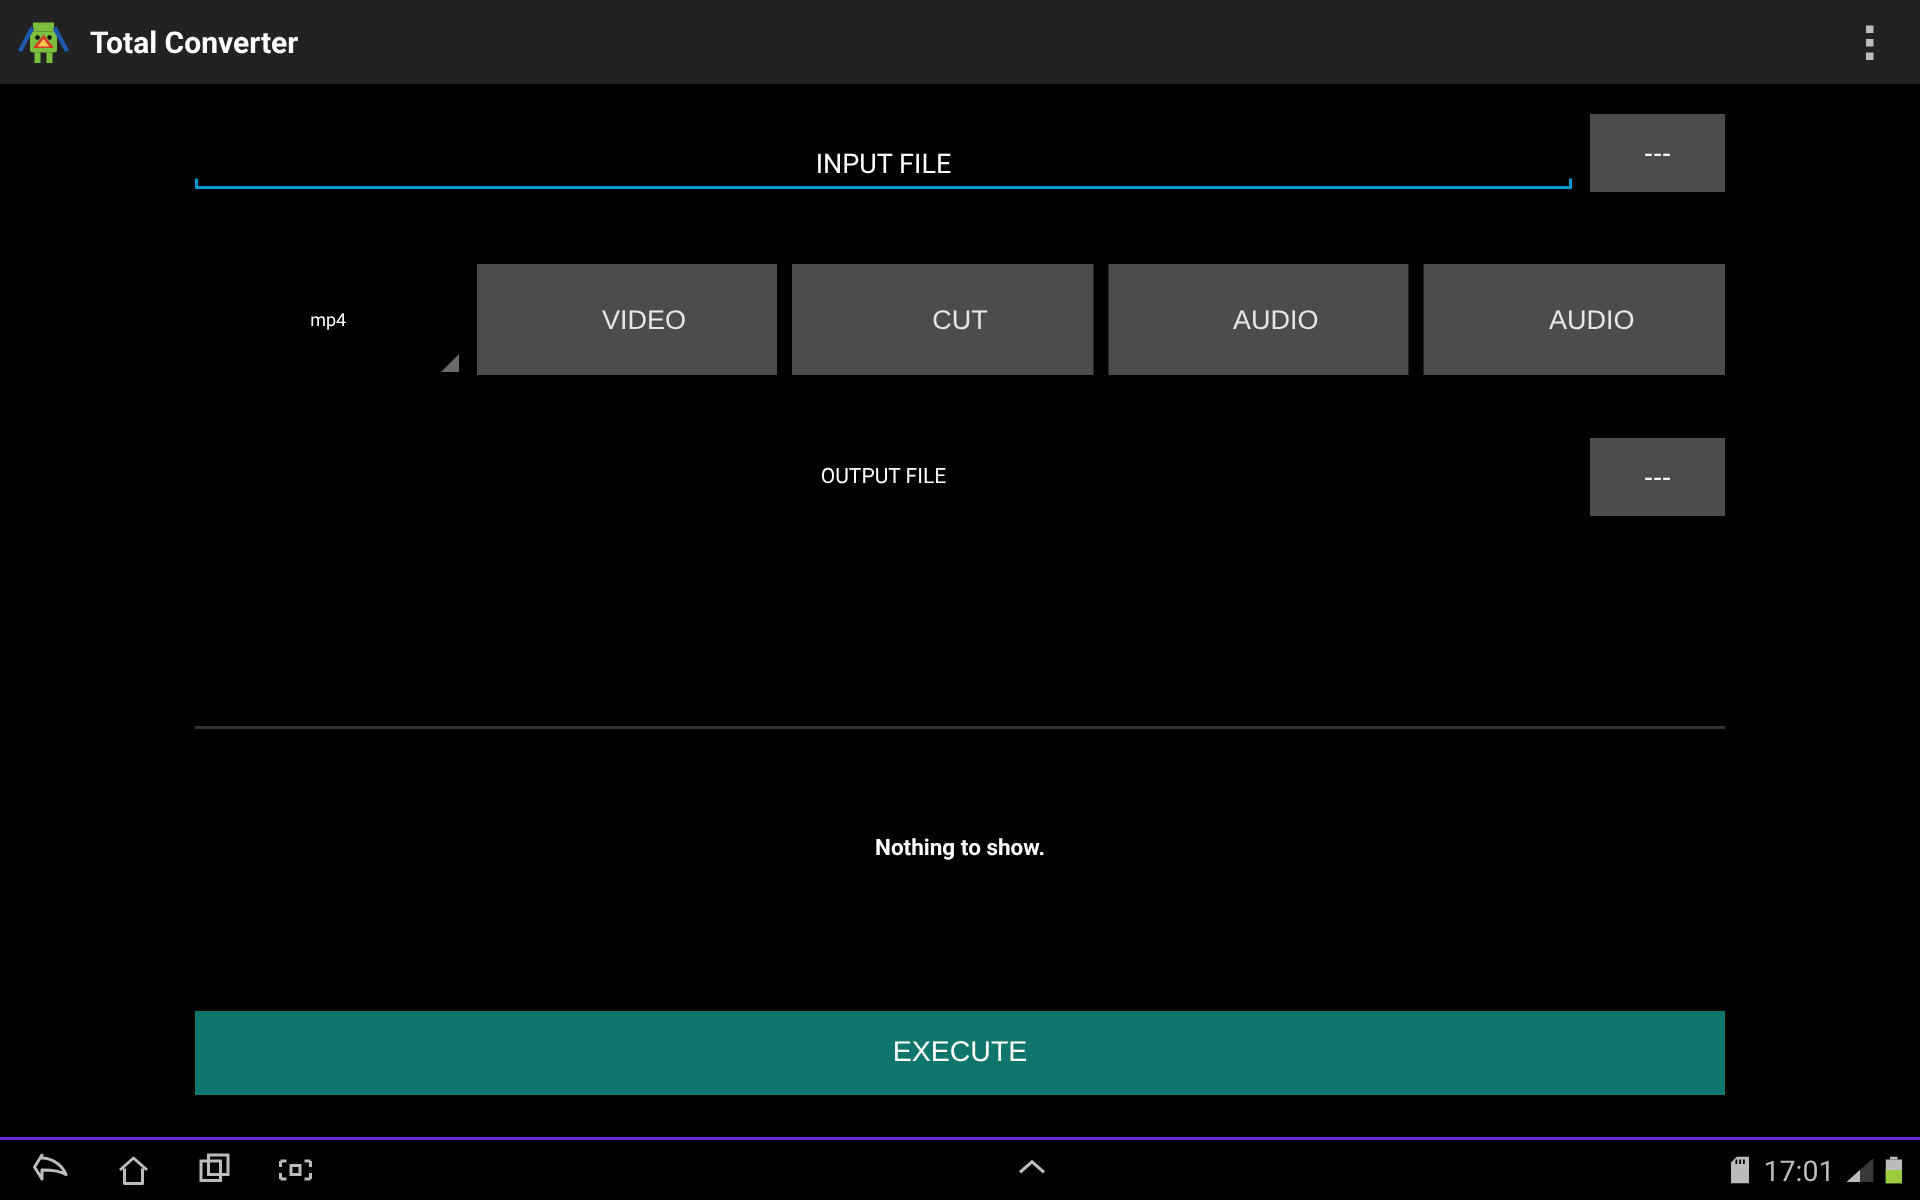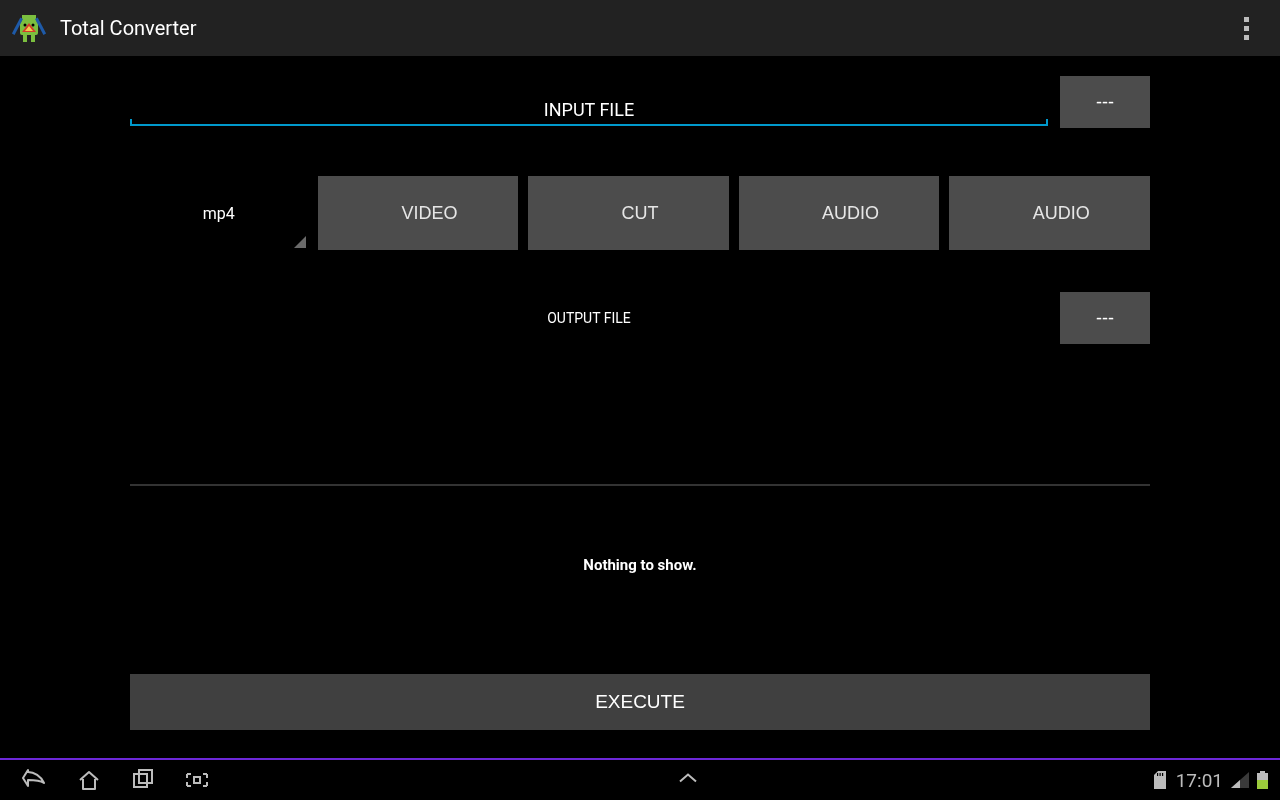--- a/index.html
+++ b/index.html
@@ -11,21 +11,21 @@
     background: #222222;
     display: flex;
     align-items: center;
     padding: 0 12px;
   }
   .app-icon {
     width: 34px; height: 34px;
     margin-right: 14px;
     position: relative;
   }
-  .app-title { font-size: 20px; font-weight: 400; color: #fff; }
+  .app-title { font-size: 20px; font-weight: 700; color: #fff; }
   .appbar-spacer { flex: 1; }
   .overflow-icon {
     width: 32px; height: 40px;
     display: flex; flex-direction: column;
     align-items: center; justify-content: center;
     gap: 4px;
     cursor: pointer;
     margin-right: 6px;
   }
   .overflow-icon span {
@@ -95,21 +95,21 @@
     margin-bottom: 42px;
   }
   .spinner {
     flex: 1;
     height: 74px;
     background: #000;
     position: relative;
     display: flex;
     align-items: center;
     justify-content: center;
-    font-size: 16px;
+    font-size: 12px;
     color: #fff;
     cursor: pointer;
   }
   .spinner-corner {
     position: absolute;
     right: 2px;
     bottom: 2px;
     width: 0; height: 0;
     border-left: 12px solid transparent;
     border-bottom: 12px solid #6a6a6a;
@@ -156,21 +156,21 @@
     color: #fff;
     margin-bottom: 100px;
     font-weight: bold;
   }
 
   
   .execute-btn {
     display: block;
     width: 100%;
     height: 56px;
-    background: #404040;
+    background: #0f766e;
     border: none;
     color: #fff;
     font-size: 19px;
     cursor: pointer;
   }
 
   
   .navbar {
     position: absolute;
     bottom: 0; left: 0; right: 0;

